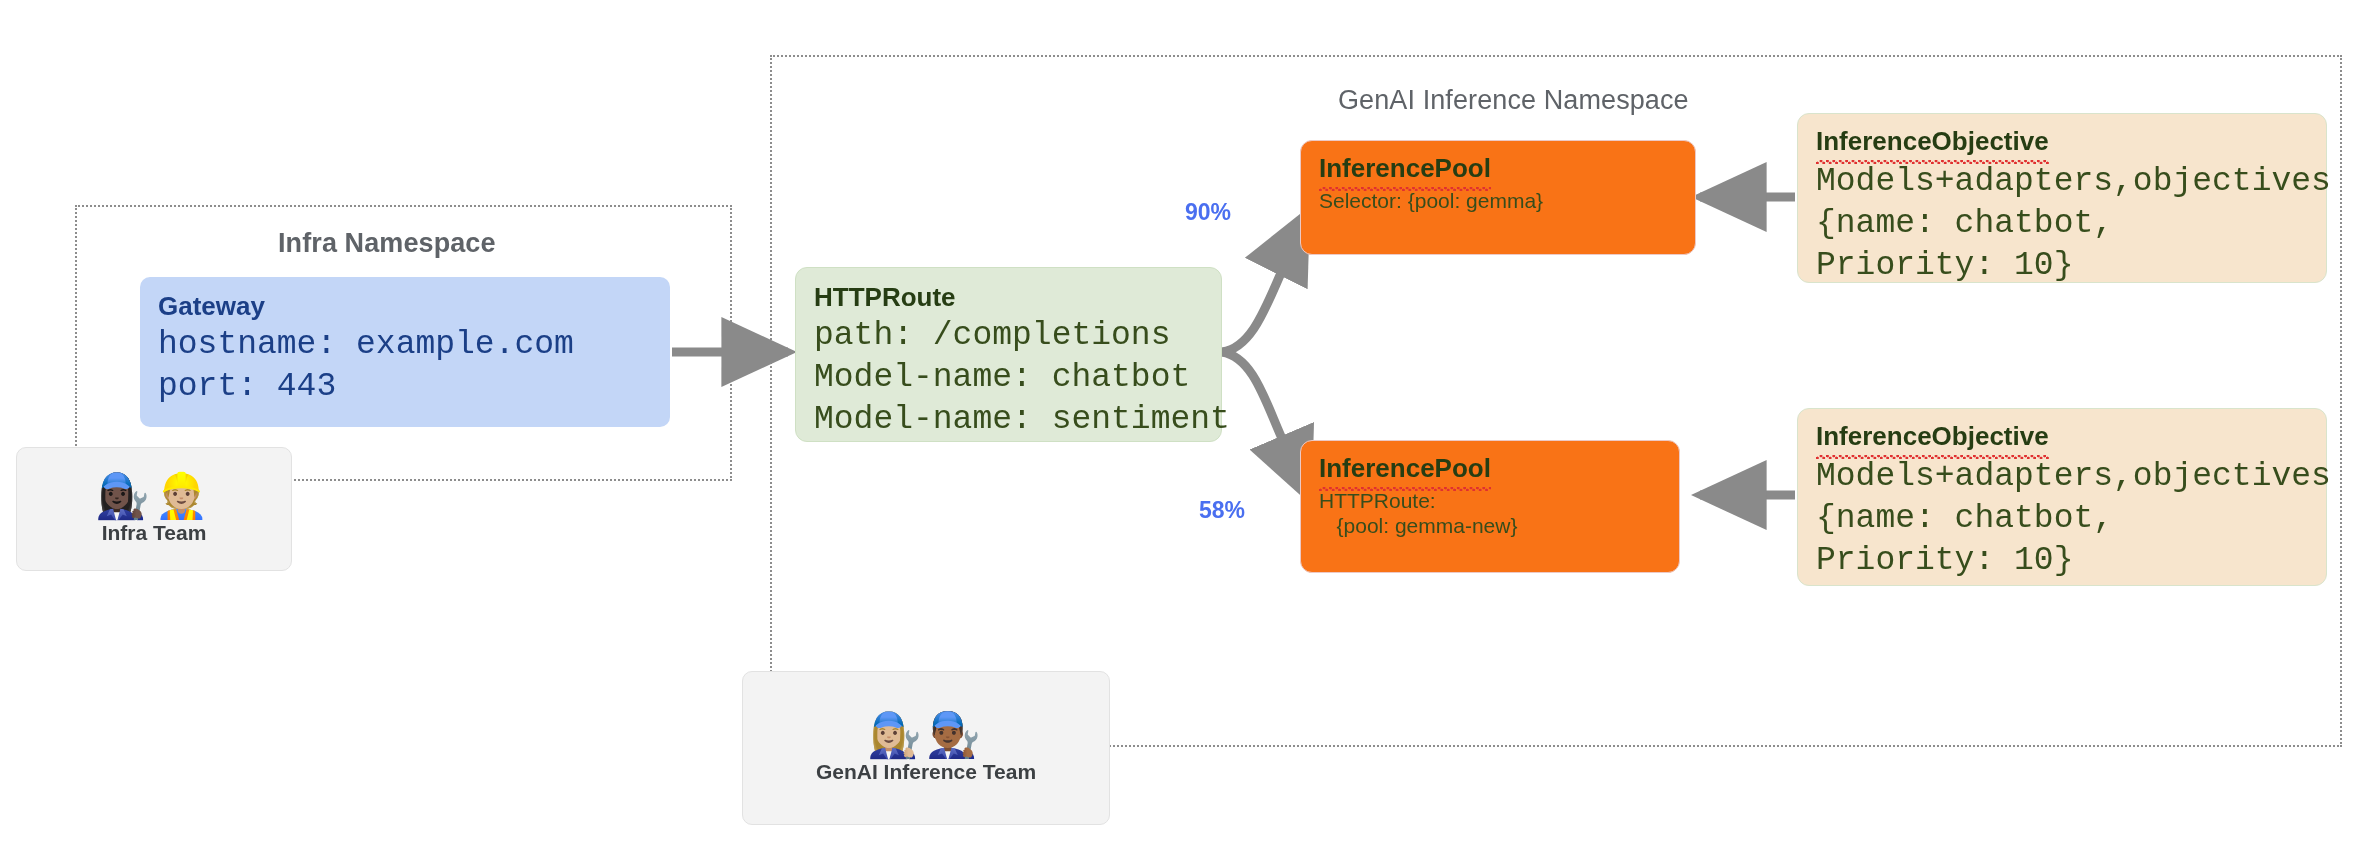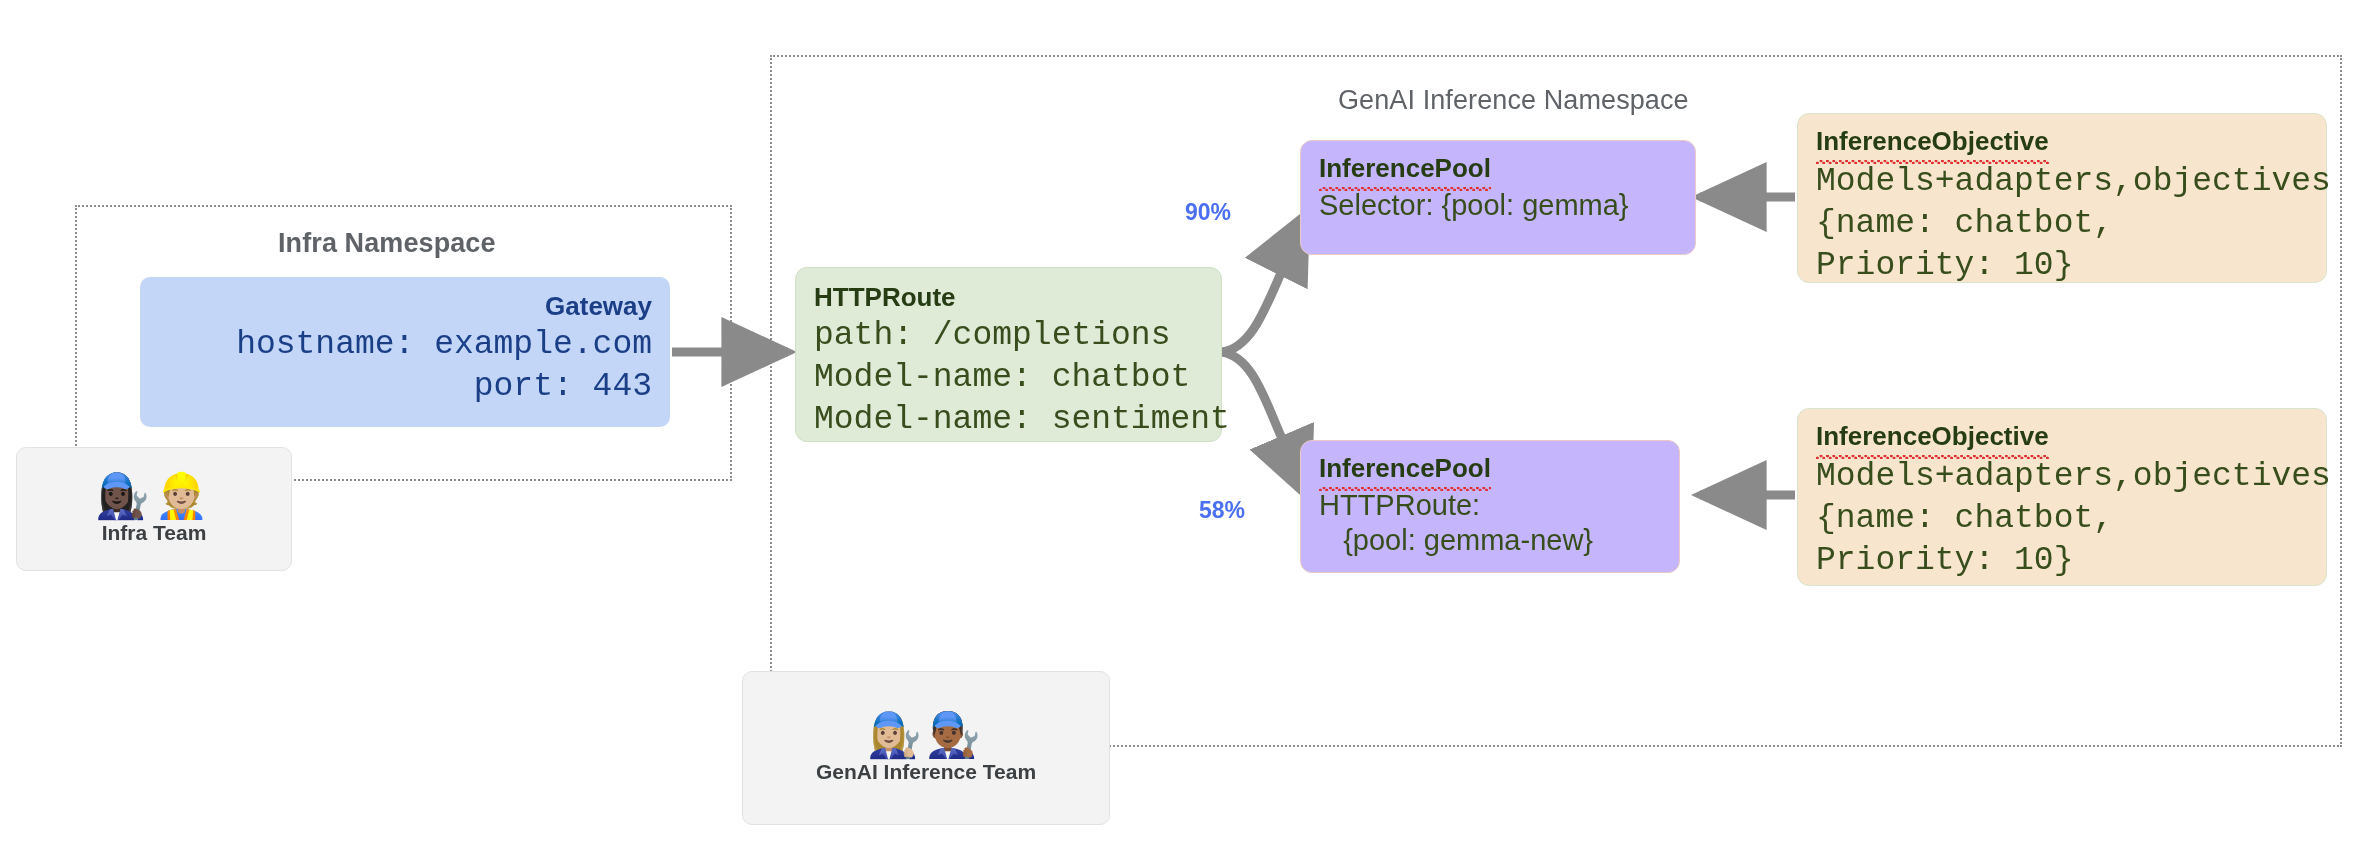--- a/index.html
+++ b/index.html
@@ -52,21 +52,21 @@
   }
   .card-body {
     font-family: "Liberation Mono", monospace;
     font-size: 33px;
     line-height: 1.28;
     white-space: pre;
     margin: 0;
   }
   .card-body-sans {
     font-family: "Liberation Sans", sans-serif;
-    font-size: 29px;
+    font-size: 21px;
     line-height: 1.22;
     white-space: pre;
     margin: 0;
   }
 
   
   .squiggle {
     position: relative;
     text-decoration: none;
     border-bottom: 2px solid transparent;
@@ -82,36 +82,35 @@
       radial-gradient(circle at 1.6px 3px, #e03030 1.4px, transparent 1.6px),
       radial-gradient(circle at 4.8px 1px, #e03030 1.4px, transparent 1.6px);
     background-size: 6.4px 4px;
     background-repeat: repeat-x;
   }
 
   
   .card-gateway {
     background: #c3d6f7;
     border-radius: 10px;
-    text-align: right;
   }
   .card-gateway .card-title { color: #1b3f87; }
   .card-gateway .card-body  { color: #1b3f87; }
 
   
   .card-route {
     background: #dfead7;
     border: 1.5px solid #cfe0c4;
   }
   .card-route .card-title { color: #263d13; }
   .card-route .card-body  { color: #374d1c; }
 
   
   .card-pool {
-    background: #c4b5fd;
+    background: #f97316;
     border: 1.5px solid #ecc9c6;
   }
   .card-pool .card-title { color: #263d13; }
   .card-pool .card-body-sans { color: #374d1c; }
 
   
   .card-objective {
     background: #f7e5cd;
     border: 1.5px solid #d9e4cc;
   }

